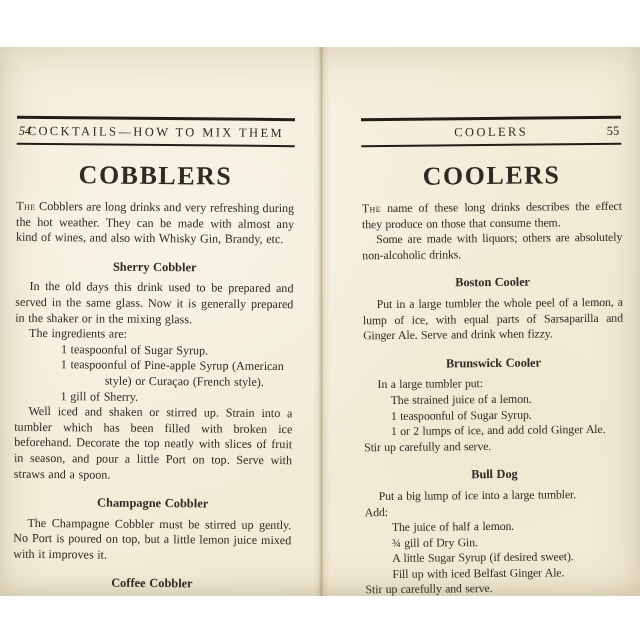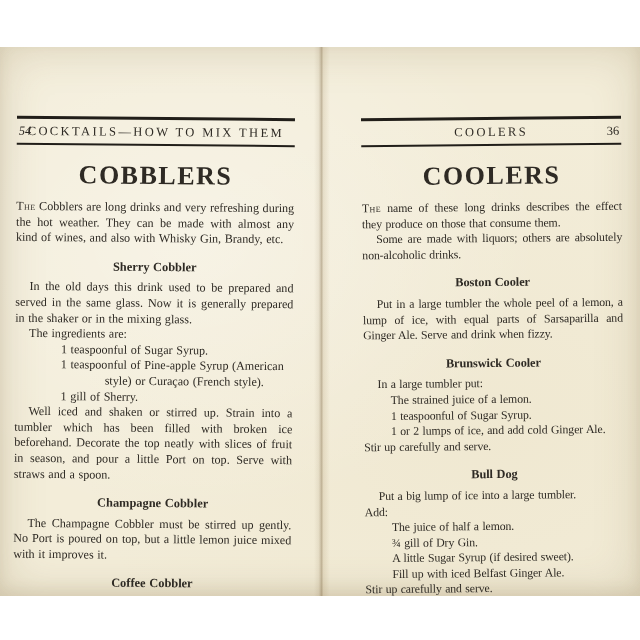--- a/index.html
+++ b/index.html
@@ -99,21 +99,21 @@
         </div>
     </div>
   </section>
 
   <div class="crease"></div>
 
   <section class="page right">
     <div class="page-inner right-tilt">
       <header class="running-head">
         <span>COOLERS</span>
-        <span class="pagenum pn-right">36</span>
+        <span class="pagenum pn-right">55</span>
       </header>
       <h1 class="page-title">COOLERS</h1>
       <div class="page-body">
           <p class="para lead"><span class="smallcaps">The</span><span> name of these long drinks describes the effect they produce on those that consume them.</span></p>
           <p class="para">Some are made with liquors; others are absolutely non-alcoholic drinks.</p>
           <h3 class="recipe-heading">Boston Cooler</h3>
           <p class="para">Put in a large tumbler the whole peel of a lemon, a lump of ice, with equal parts of Sarsaparilla and Ginger Ale. Serve and drink when fizzy.</p>
           <h3 class="recipe-heading">Brunswick Cooler</h3>
           <p class="para">In a large tumbler put:</p>
           <p class="ingredient">The strained juice of a lemon.</p>

